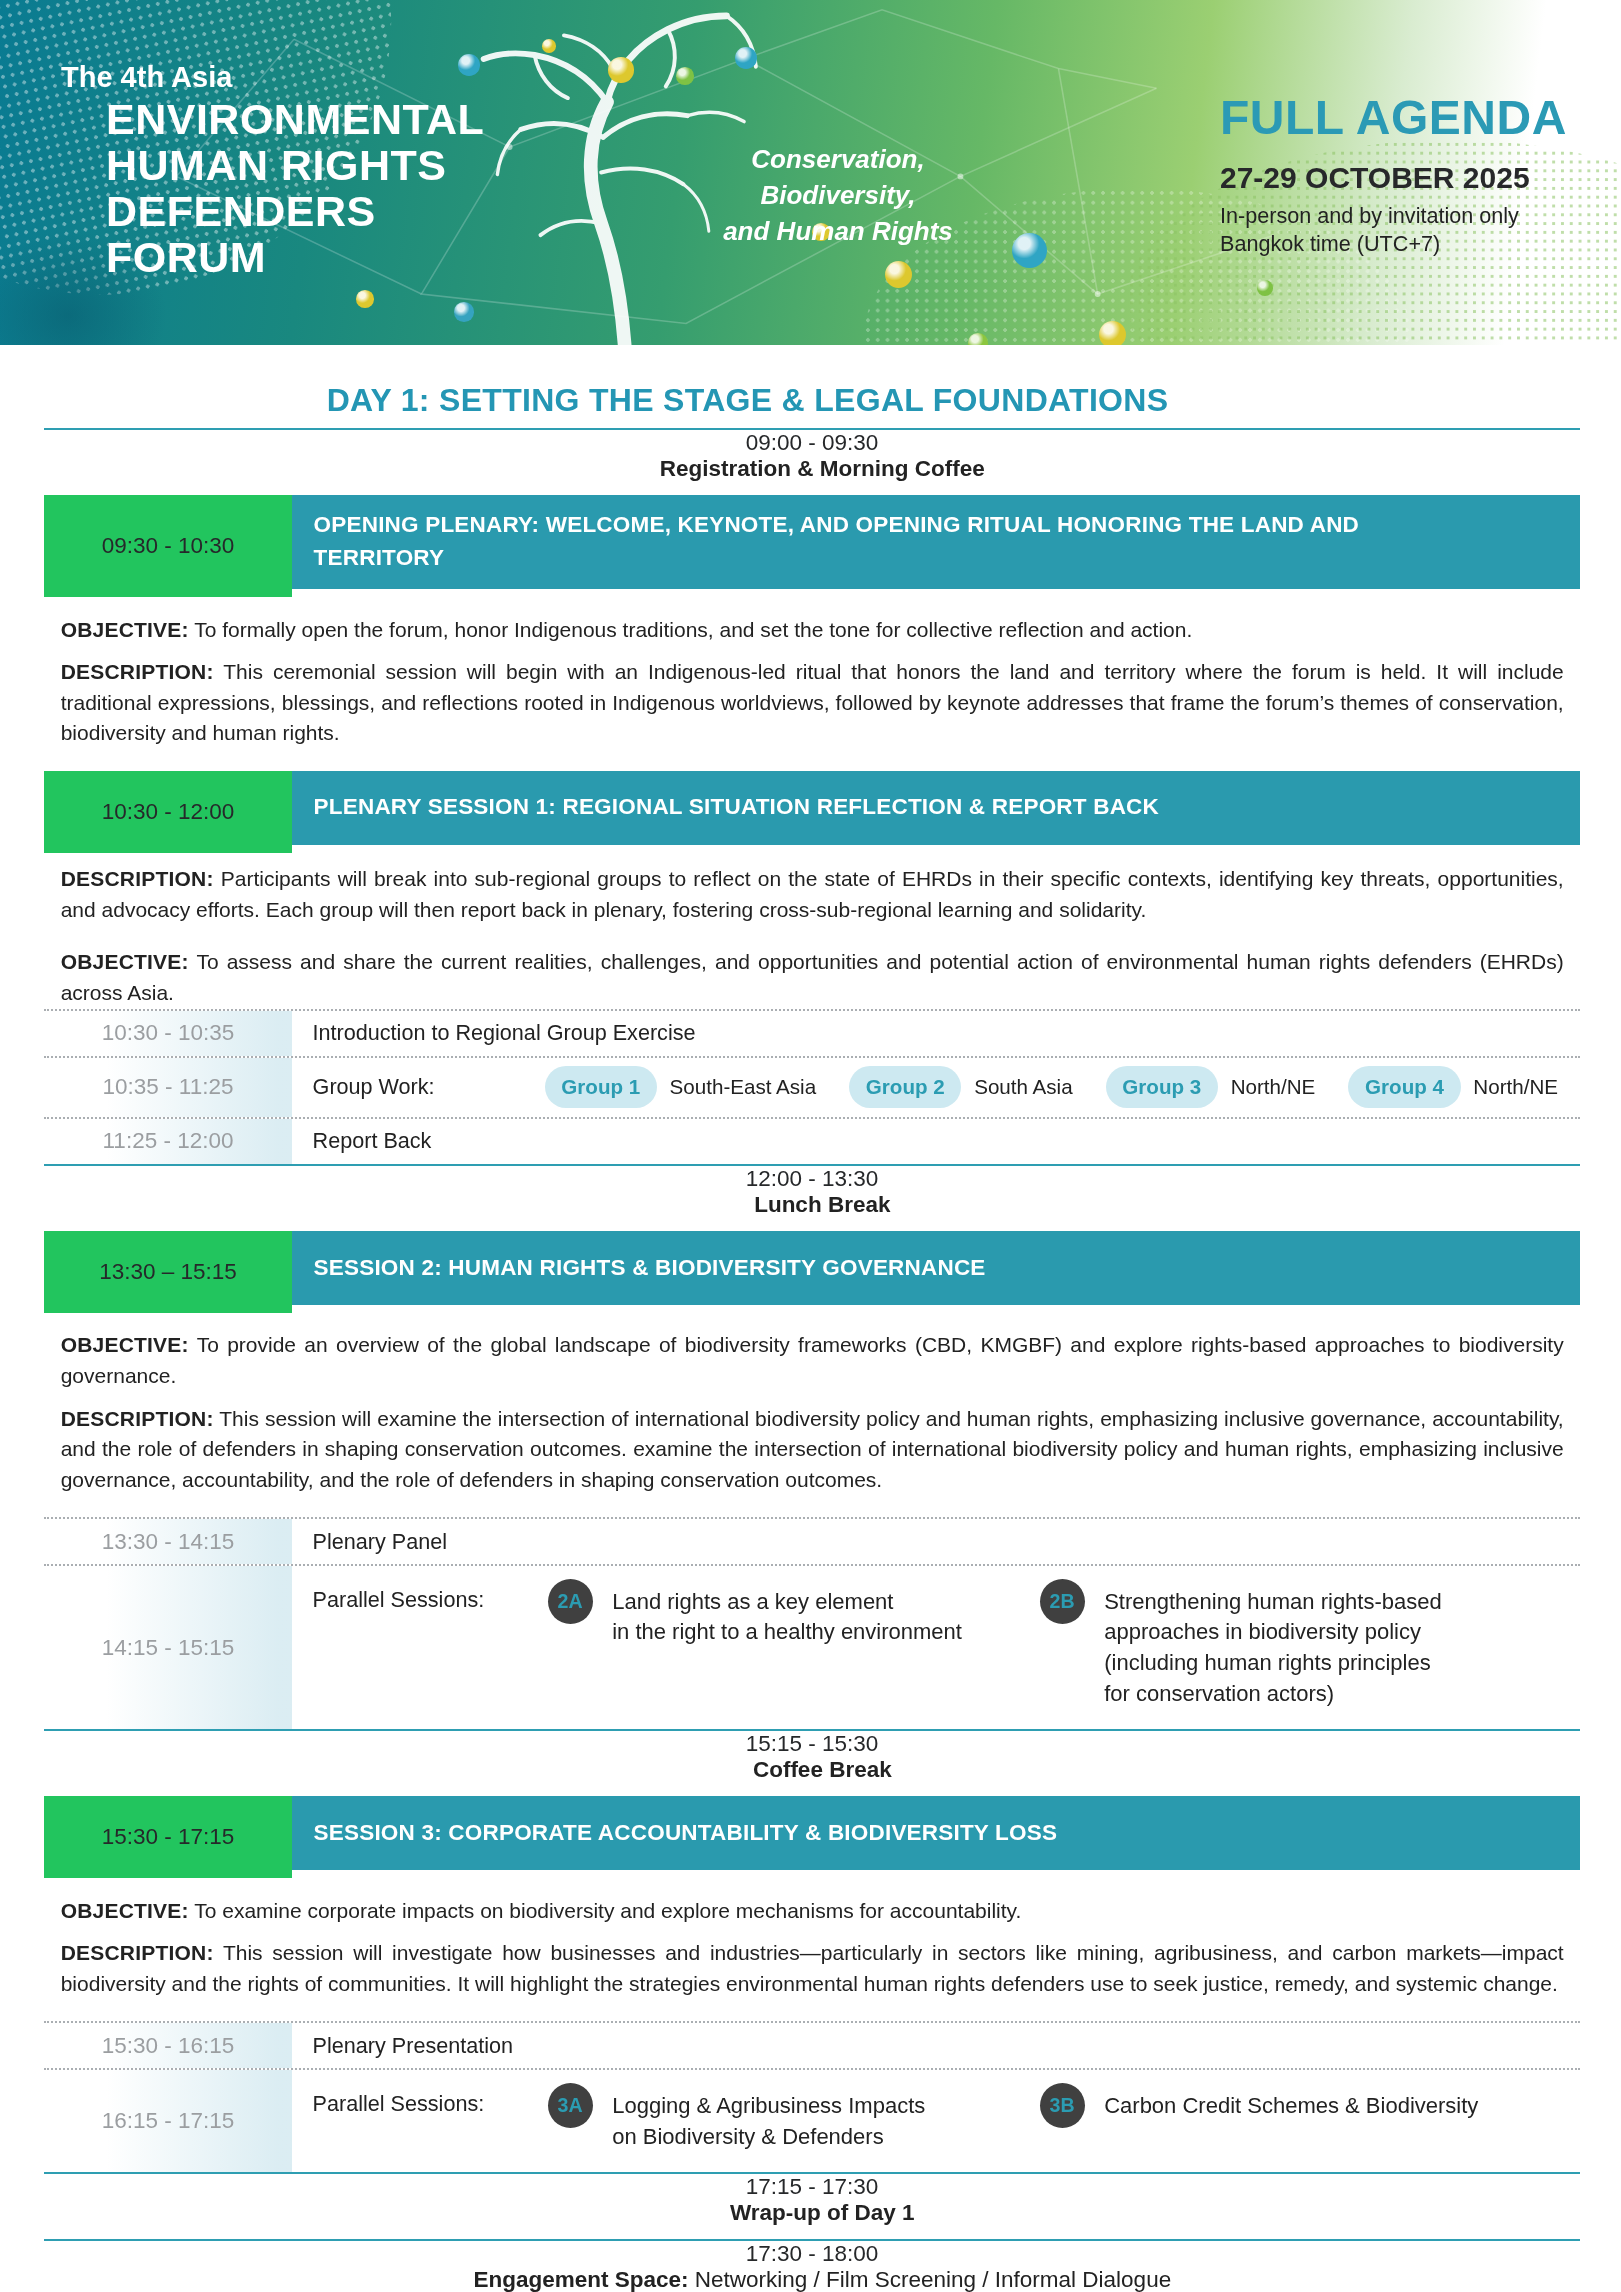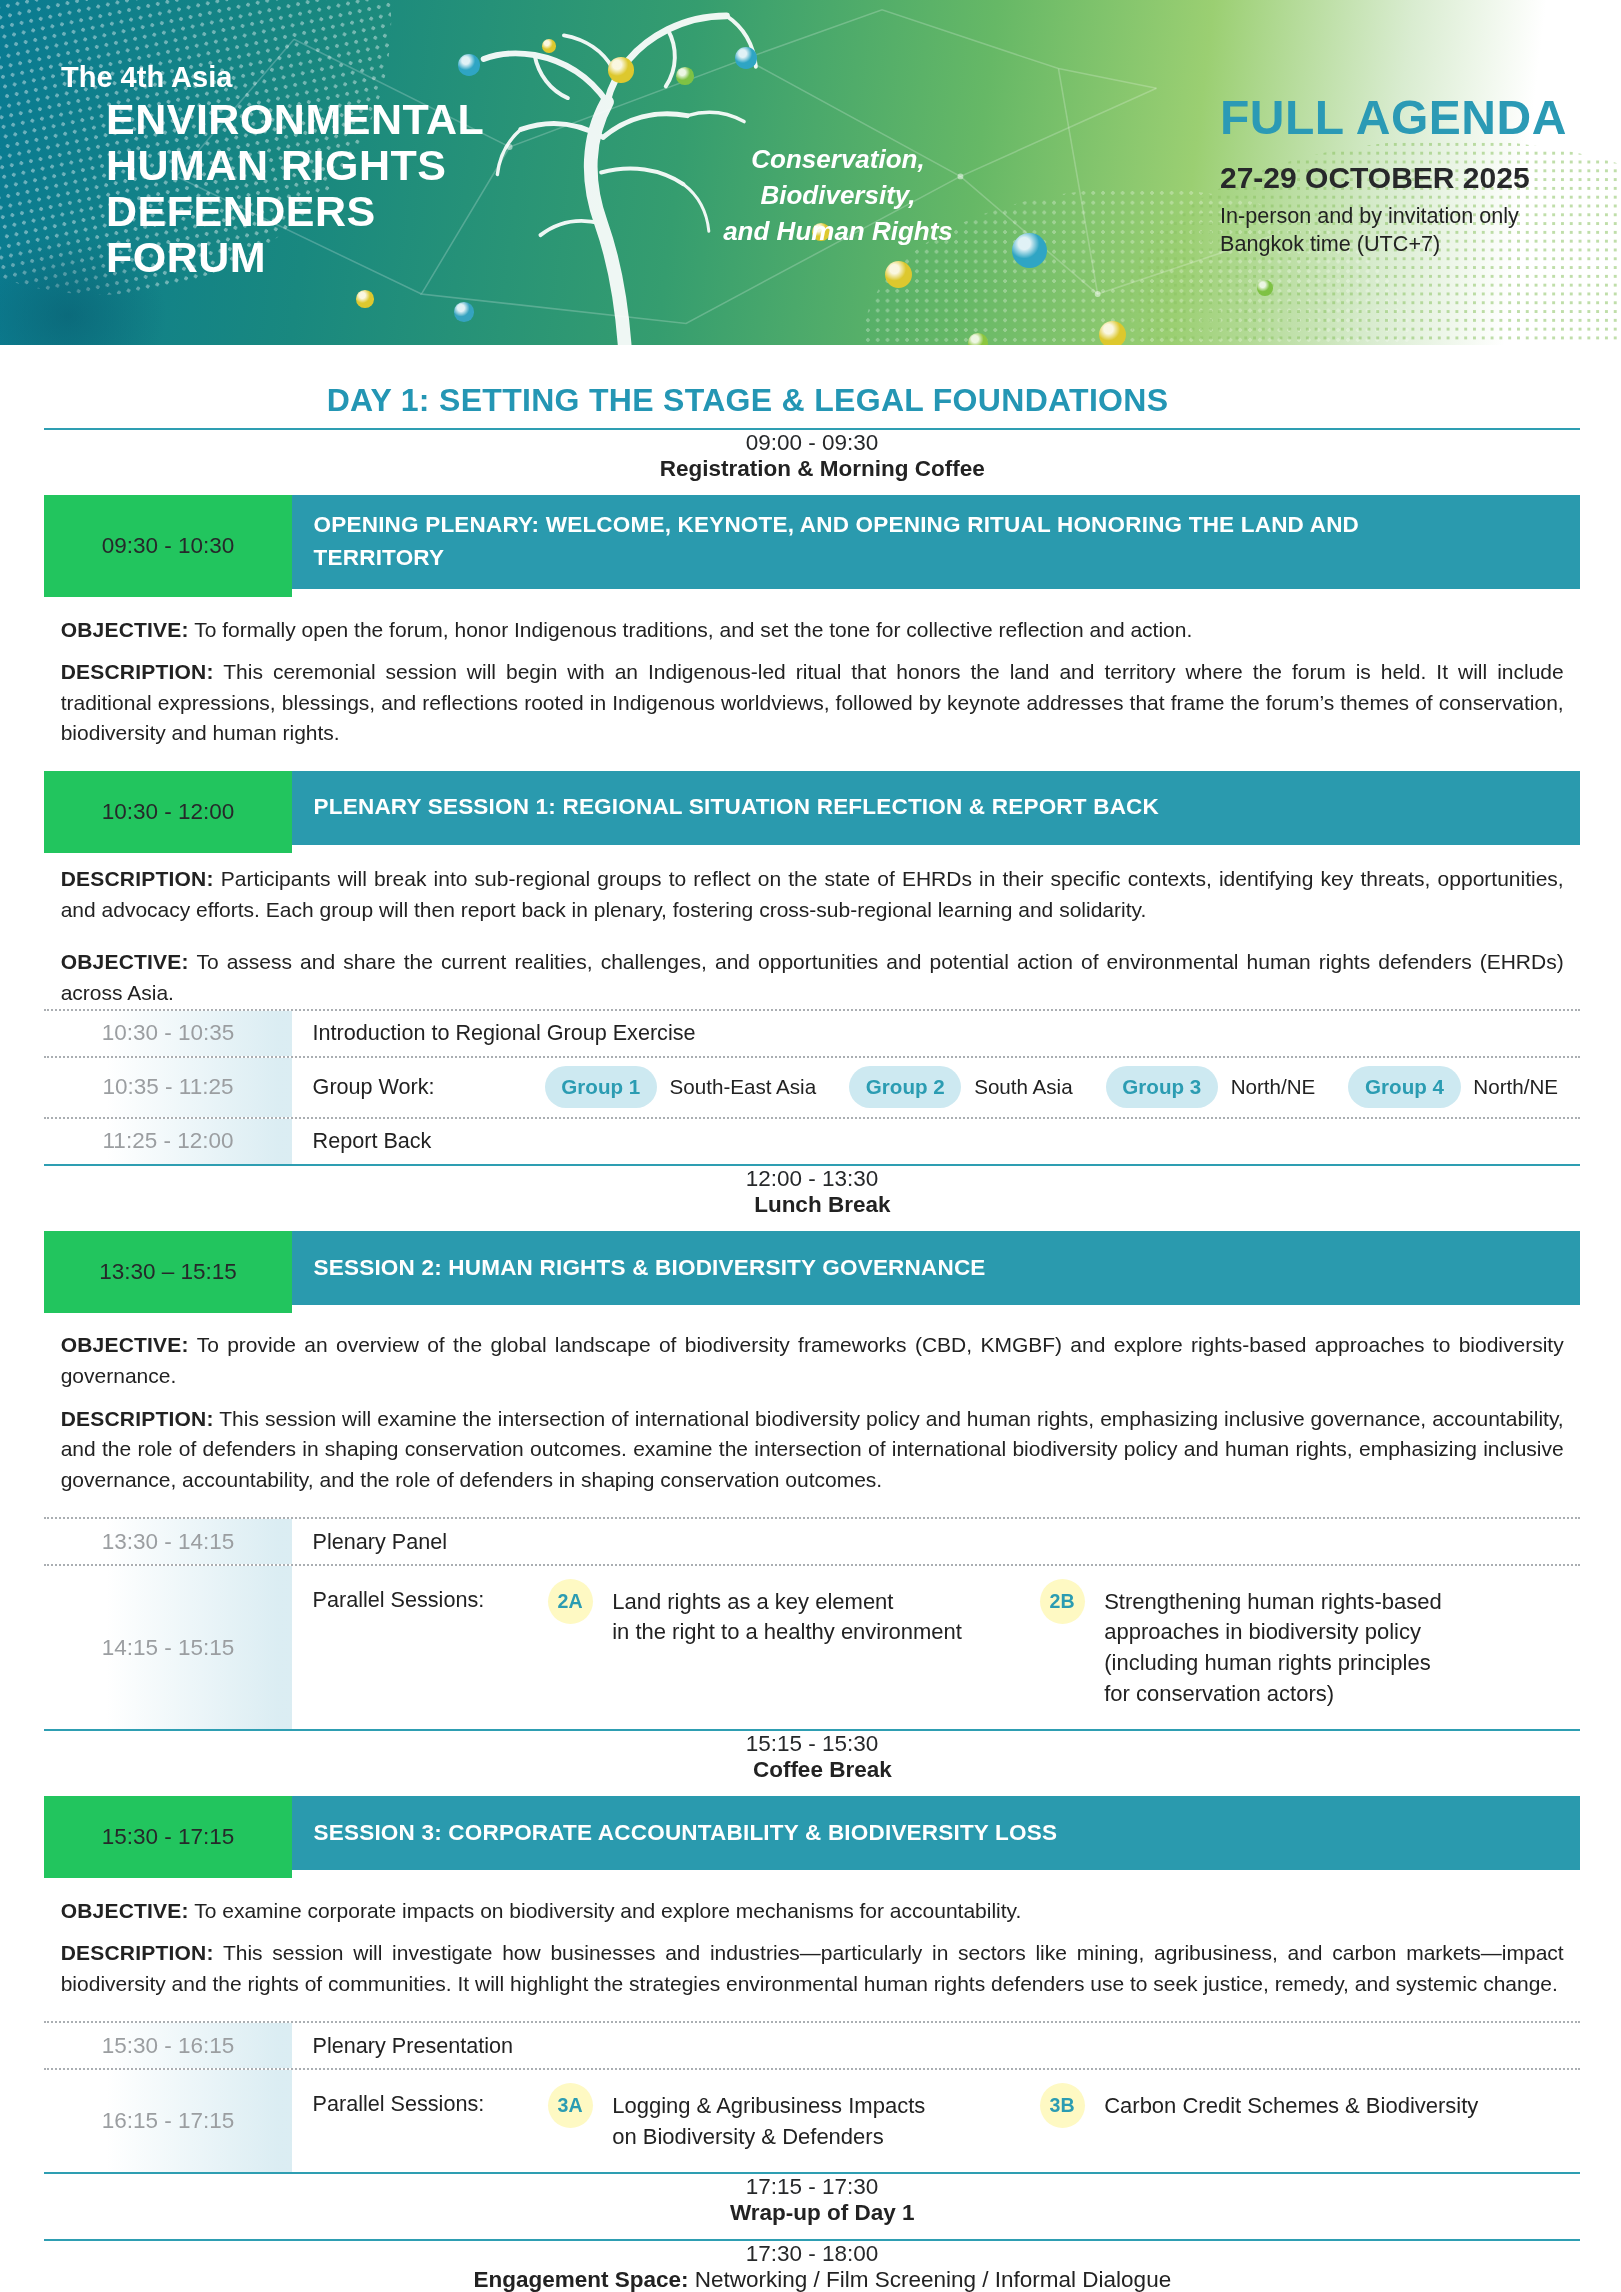--- a/index.html
+++ b/index.html
@@ -79,21 +79,21 @@
 
   .glabel { width: 232px; flex: none; }
   .gunit { display: flex; align-items: center; margin-right: 33px; }
   .pill { background: #cde9f1; color: #2b9cb2; font-weight: 700; font-size: 20.6px;
     padding: 8.8px 16.7px; border-radius: 23.5px; margin-right: 12.7px; white-space: nowrap; }
   .gname { font-size: 20.6px; white-space: nowrap; }
 
   .pslabel { width: 235px; flex: none; padding-top: 7.8px; }
   .ps { display: flex; align-items: flex-start; }
   .ps-first { width: 492px; flex: none; }
-  .badge { width: 45px; height: 45px; border-radius: 50%; background: #fef9c3; color: #2b9cb2;
+  .badge { width: 45px; height: 45px; border-radius: 50%; background: #404040; color: #2b9cb2;
     font-weight: 700; font-size: 19.6px; display: flex; align-items: center; justify-content: center;
     flex: none; margin-right: 19.6px; }
   .pstext { font-size: 22px; line-height: 1.4; padding-top: 7.8px; max-width: 394px; }
 </style>
 </head>
 <body>
 
 <div class="page">
 
   <header class="banner">

